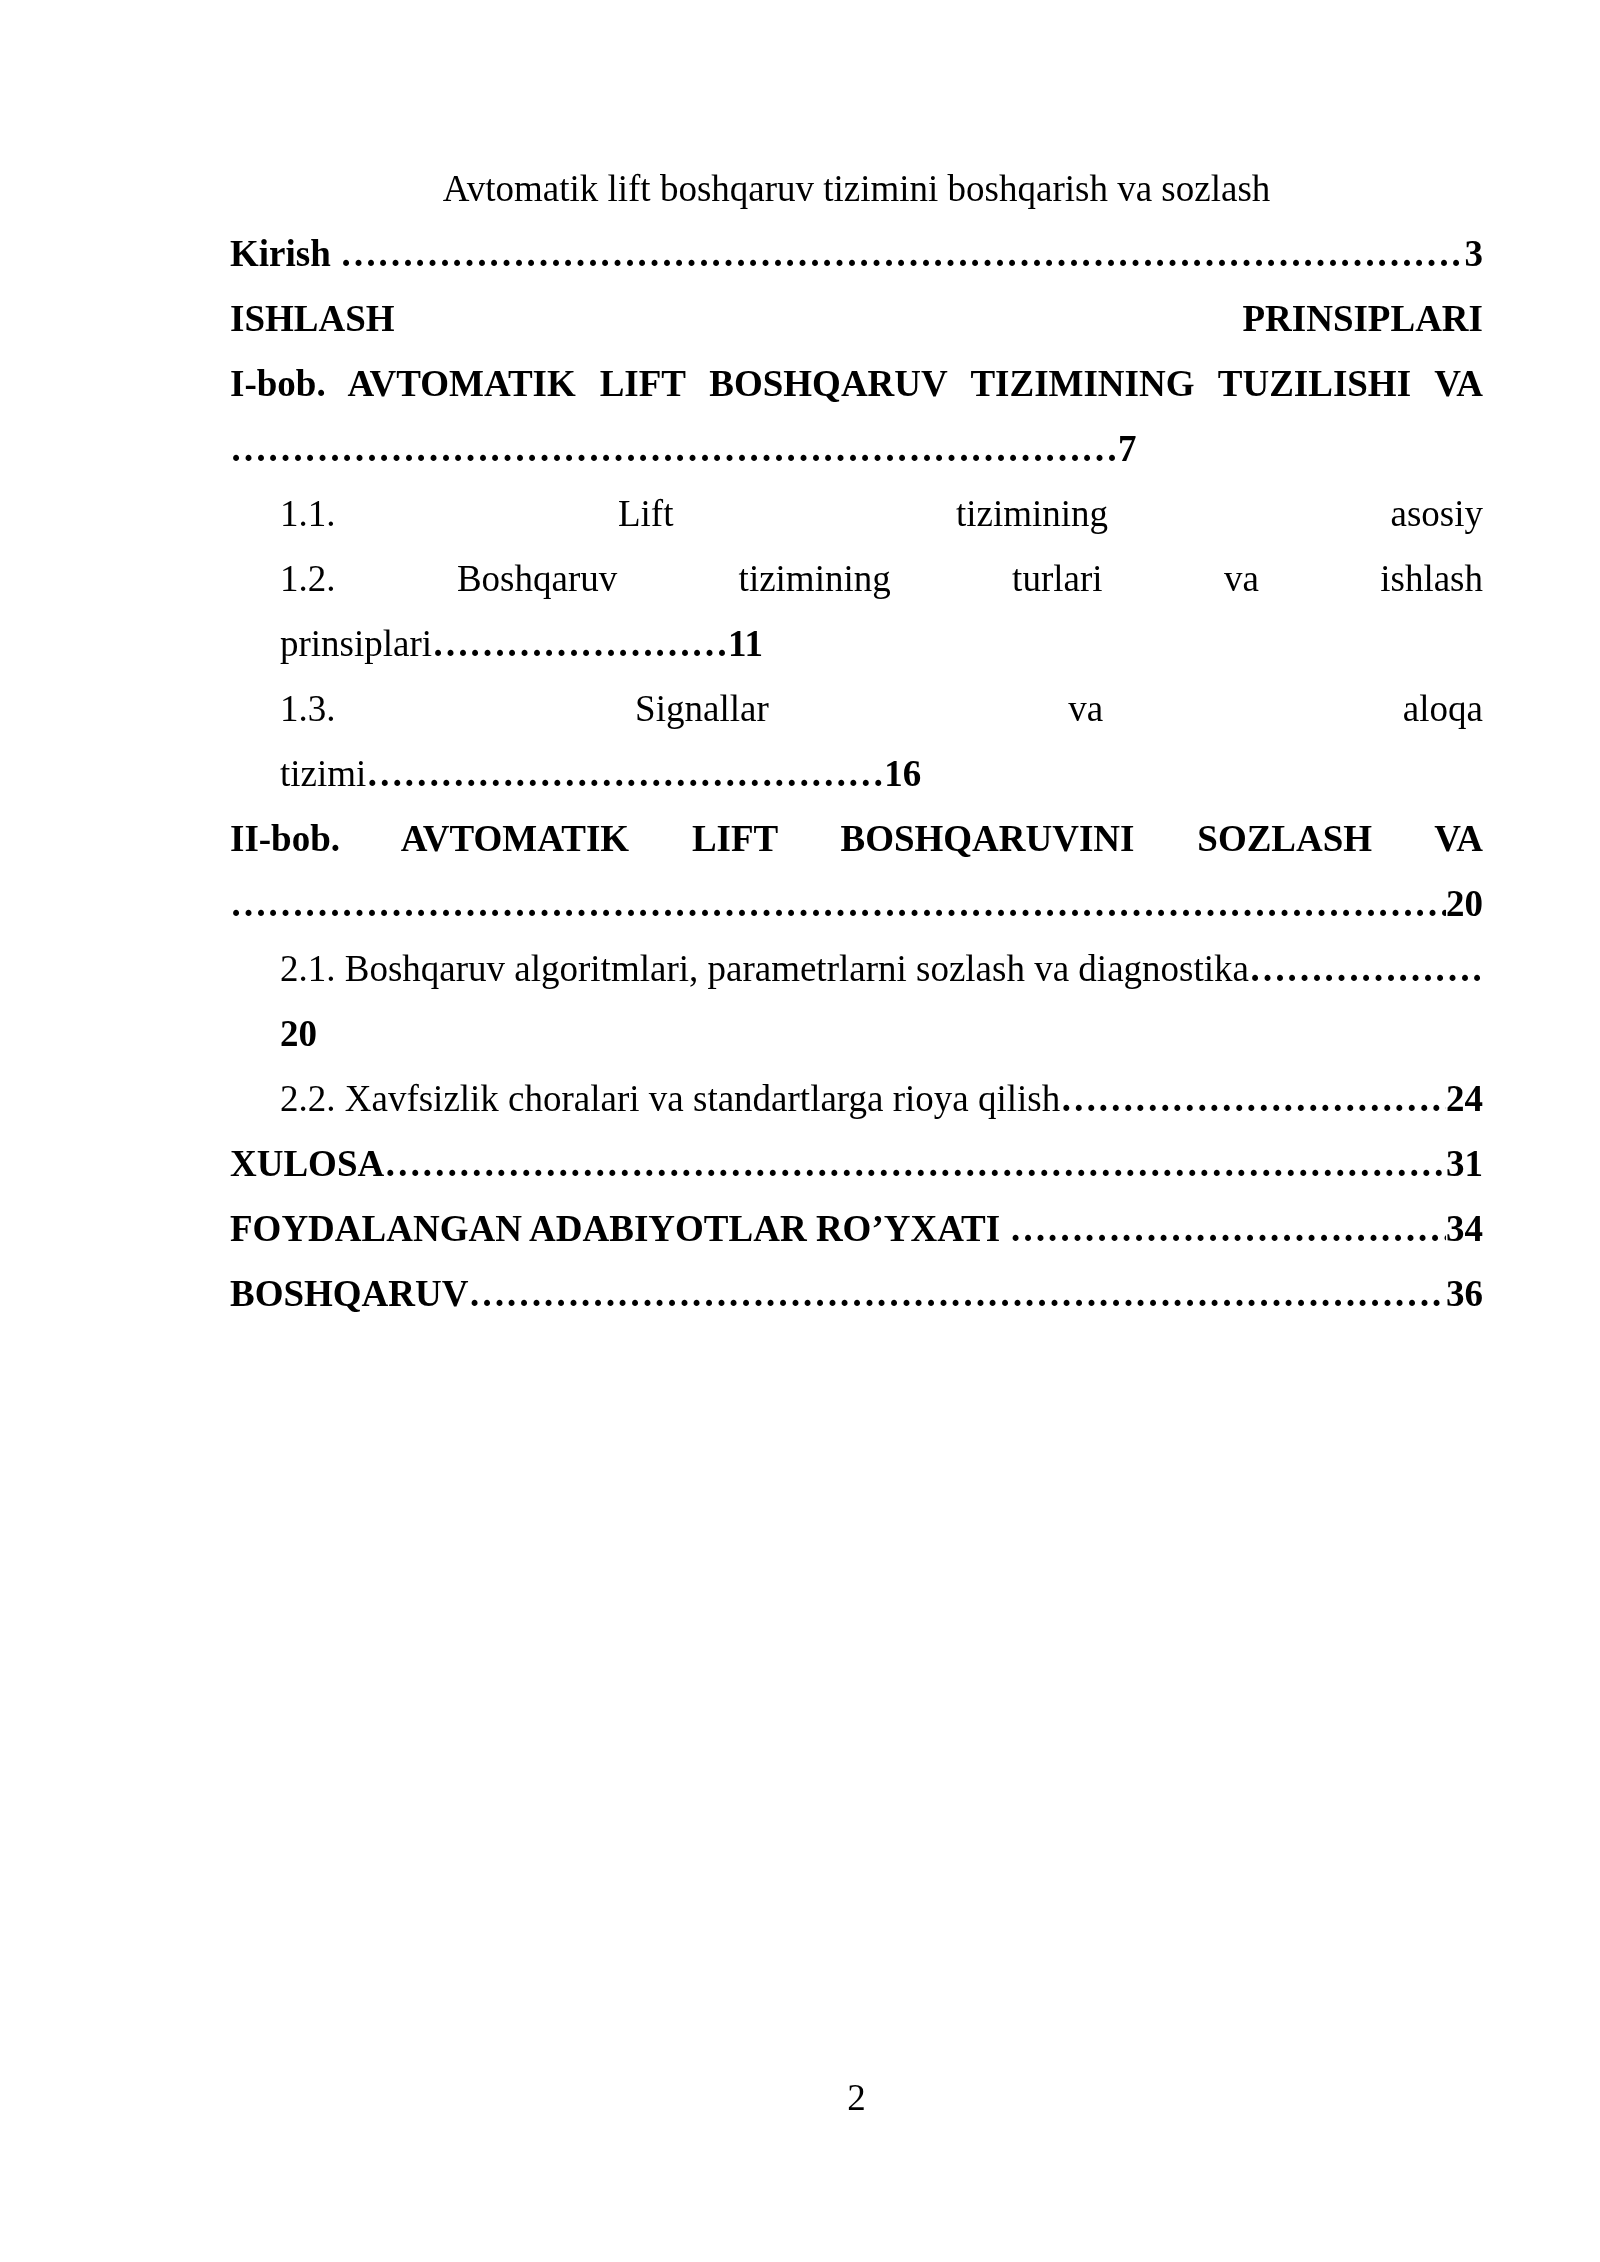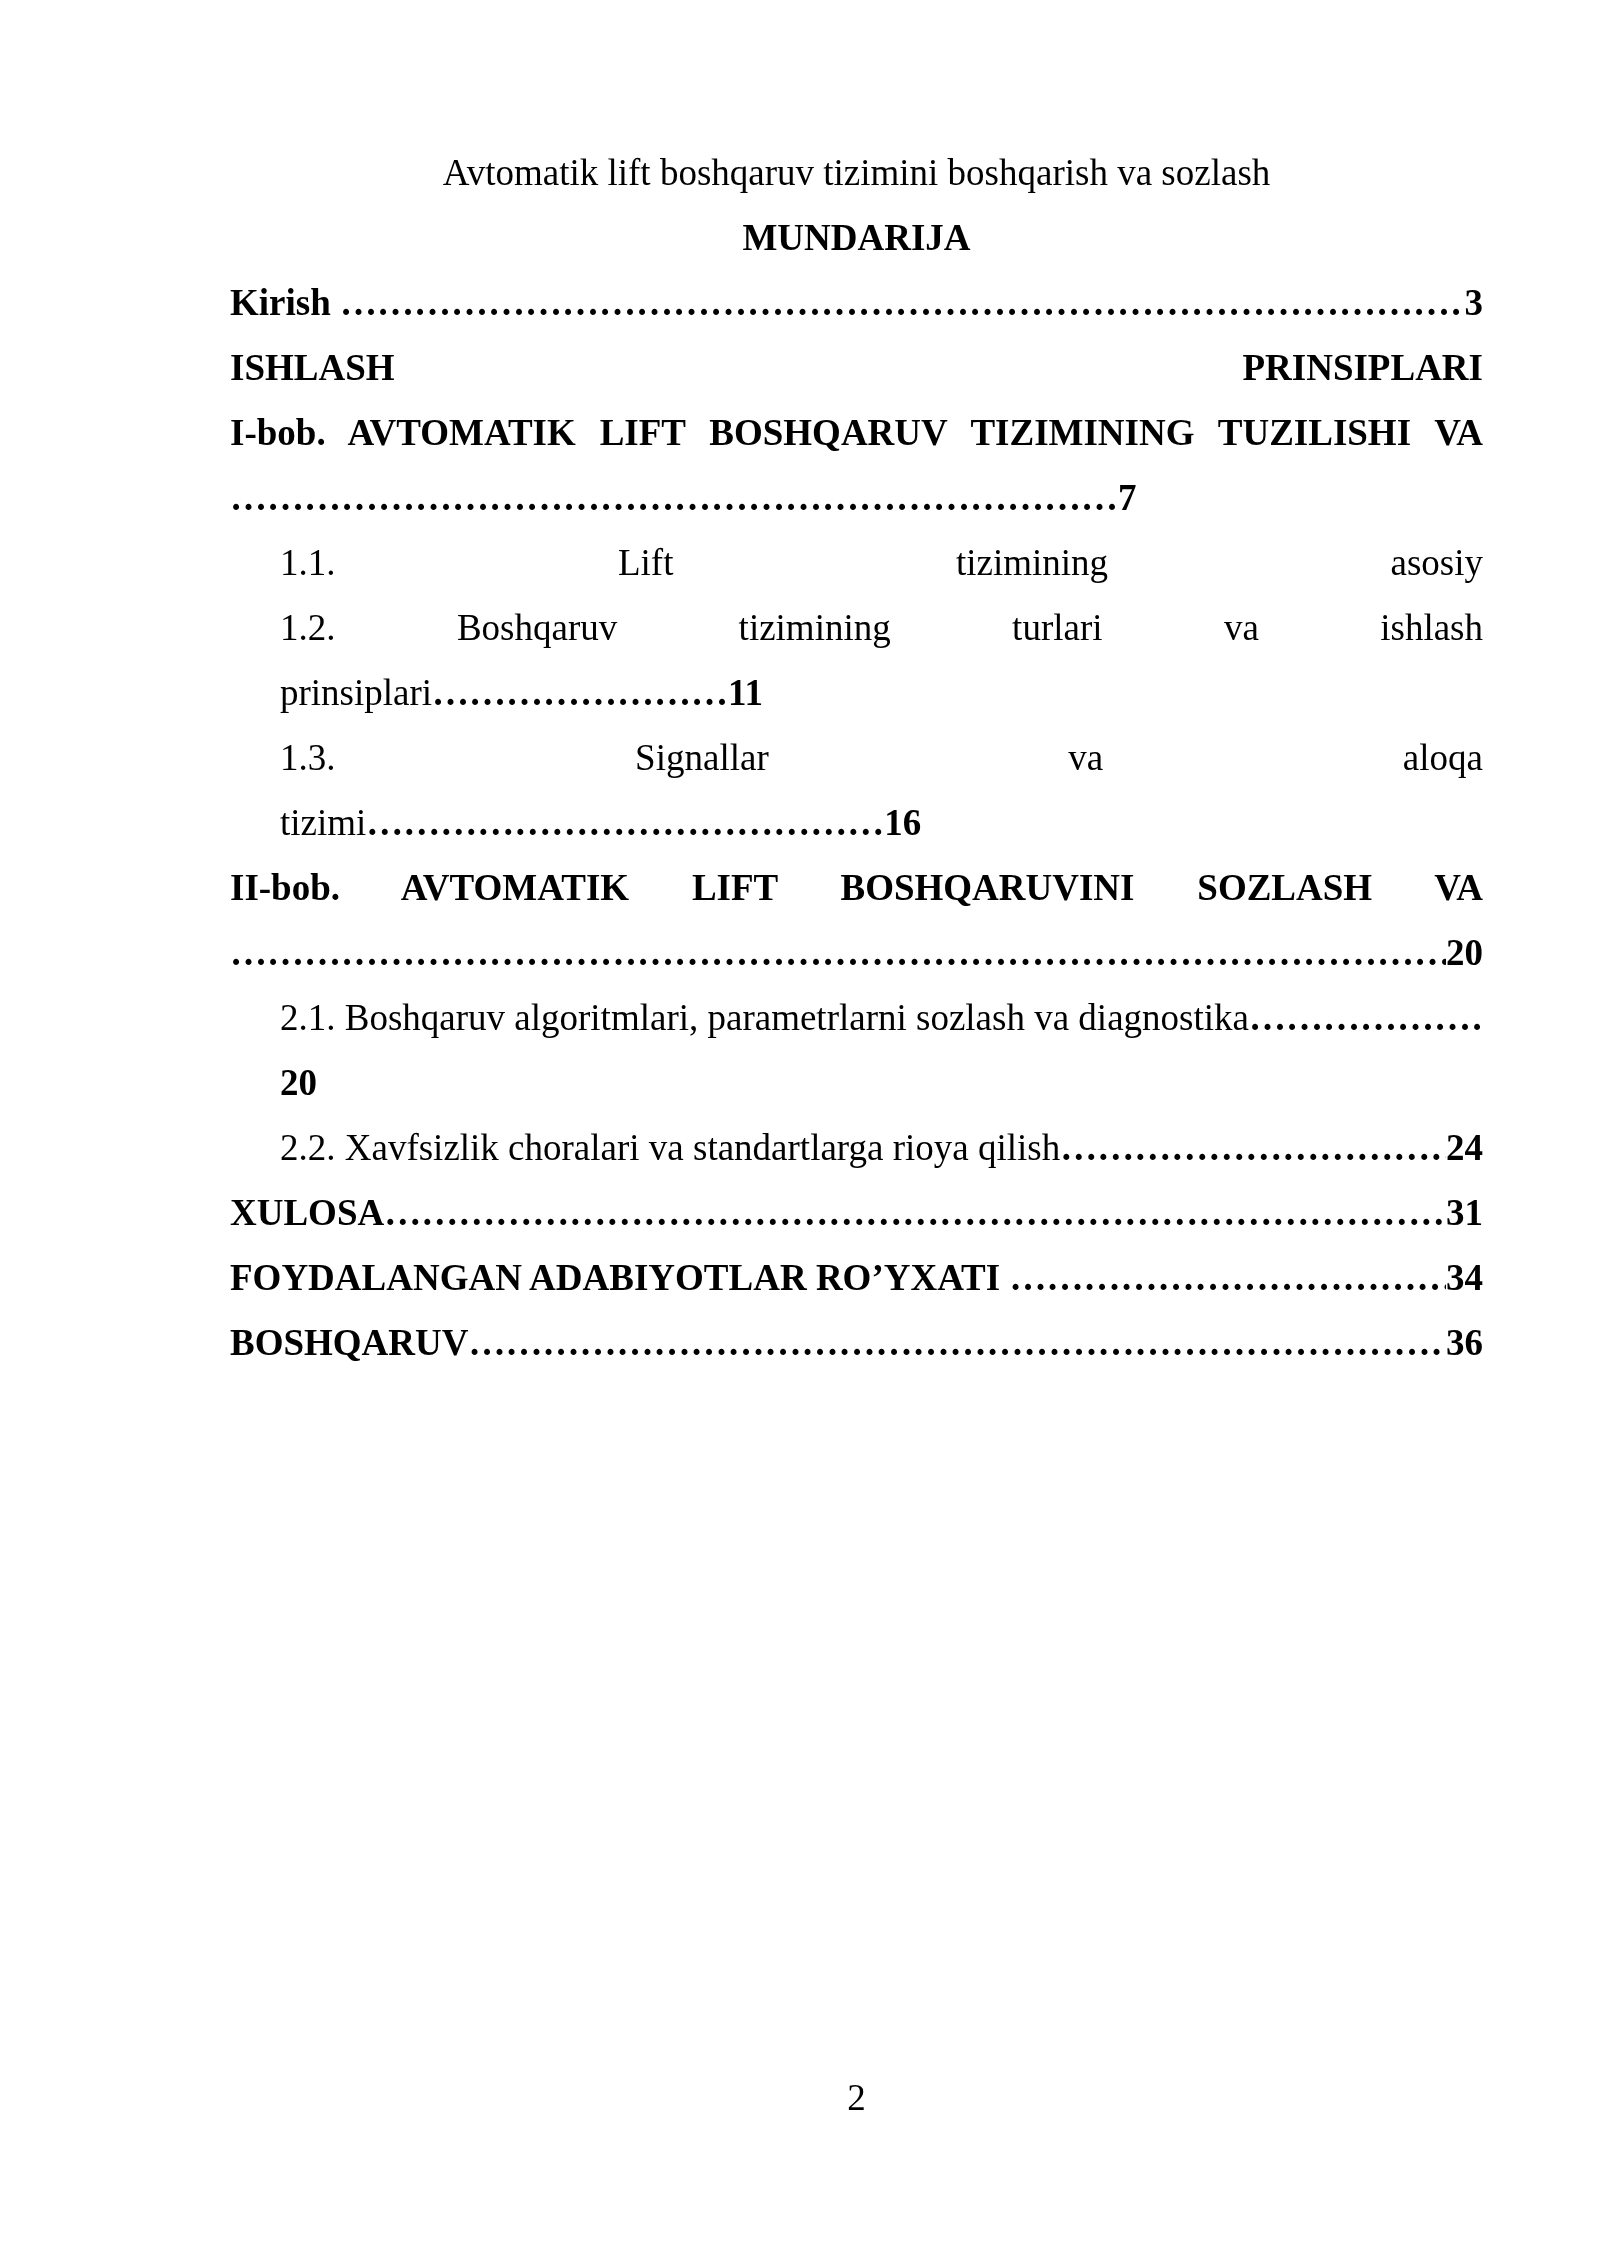--- a/index.html
+++ b/index.html
@@ -8,21 +8,21 @@
     height: 2262px;
     position: relative;
     background: #ffffff;
     color: #000000;
     font-family: "Liberation Serif", "DejaVu Serif", serif;
     font-size: 37px;
   }
   .content {
     position: absolute;
     left: 230px;
-    top: 140px;
+    top: 156px;
     width: 1253px;
   }
   .line { height: 65px; line-height: 65px; white-space: nowrap; overflow: hidden; }
   .center { text-align: center; }
   .bold { font-weight: 700; }
   .just { text-align: justify; text-align-last: justify; white-space: normal; }
   .indent { padding-left: 50px; }
   .row { display: flex; align-items: center; }
   .lbl { white-space: pre; flex: 0 0 auto; }
   .leader { flex: 1 1 0; min-width: 0; overflow: hidden; white-space: pre; }
@@ -35,21 +35,20 @@
     text-align: center;
   }
 </style>
 </head>
 <body>
 
 <div class="content">
 
   <div class="line center">Avtomatik lift boshqaruv tizimini boshqarish va sozlash</div>
 
-  <div class="line center bold">MUNDARIJA</div>
 
   <div class="line row bold">
     <span class="lbl">Kirish </span>
     <span class="leader">……………………………………………………………………………………………………………………………………………………………………………………</span>
     <span class="pagenum">3</span>
   </div>
 
   <div class="line bold just">ISHLASH PRINSIPLARI</div>
 
   <div class="line bold just">I-bob. AVTOMATIK LIFT BOSHQARUV TIZIMINING TUZILISHI VA</div>

